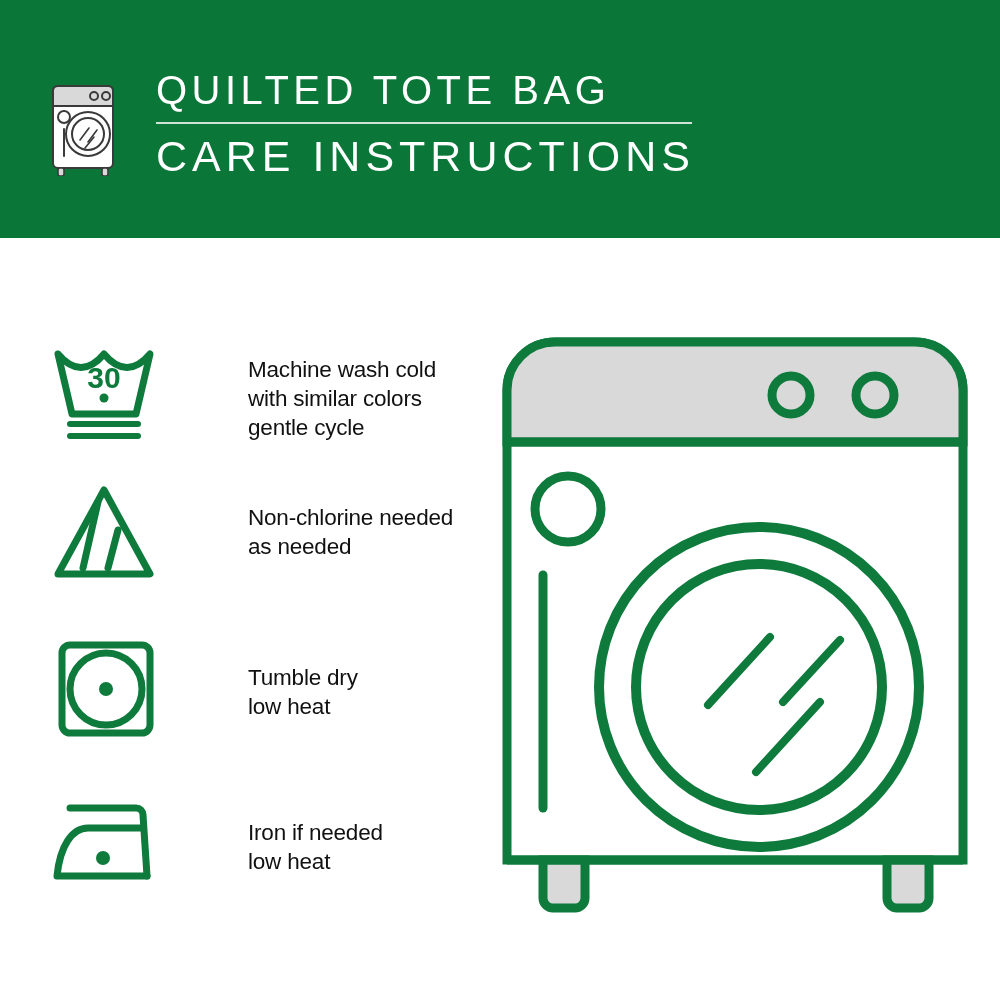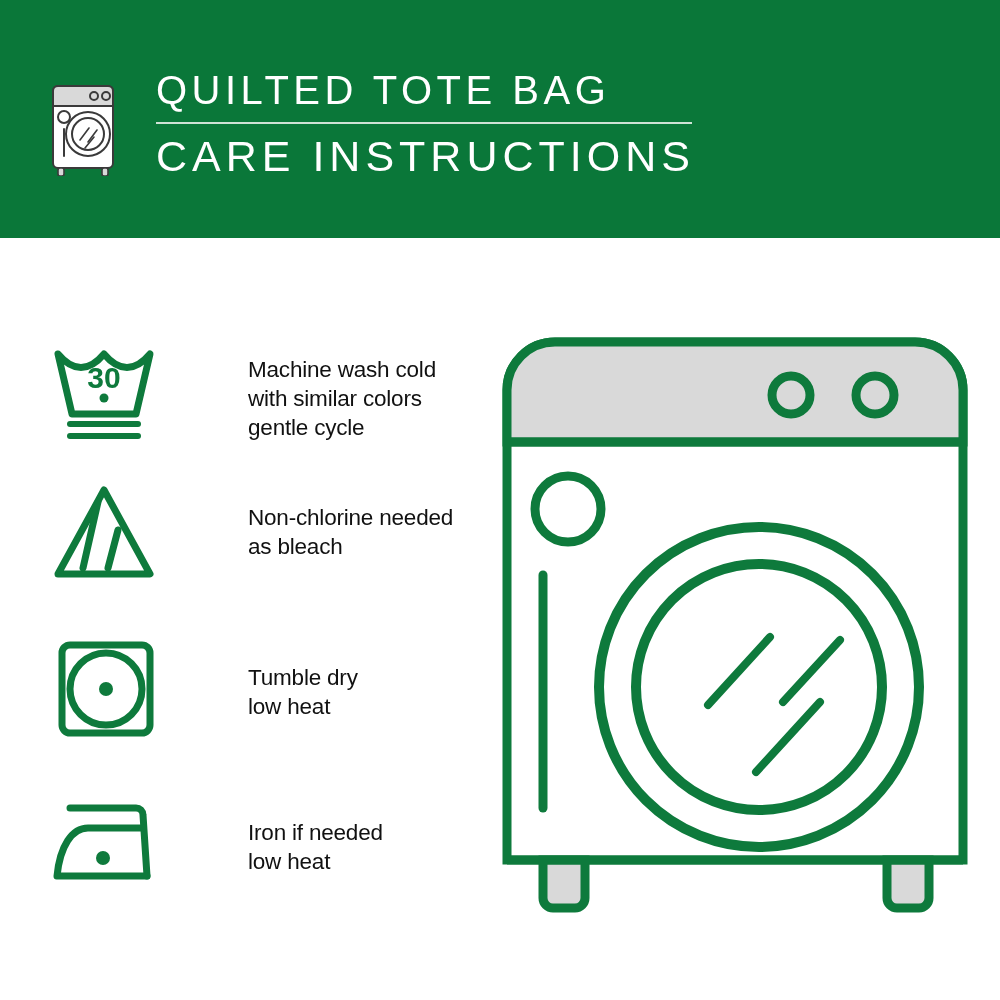--- a/index.html
+++ b/index.html
@@ -207,21 +207,21 @@
         <svg viewBox="0 0 112 100" width="112" height="100">
 
           <path d="M56 8 L102 92 L10 92 Z" fill="none" stroke="#0e7a3c" stroke-width="7" stroke-linejoin="round"></path>
 
           <line x1="50" y1="20" x2="35" y2="86" stroke="#0e7a3c" stroke-width="7" stroke-linecap="round"></line>
           <line x1="70" y1="48" x2="60" y2="86" stroke="#0e7a3c" stroke-width="7" stroke-linecap="round"></line>
         </svg>
       </div>
       <div class="care-label" id="lbl-bleach">
         <div>Non-chlorine needed</div>
-        <div>as bleach</div>
+        <div>as needed</div>
       </div>
     </div>
 
     <div class="care-row" id="row-dry">
       <div class="care-symbol" id="sym-dry">
         <svg viewBox="0 0 112 108" width="112" height="108">
           <rect x="14" y="10" width="88" height="88" rx="8" ry="8" fill="none" stroke="#0e7a3c" stroke-width="7"></rect>
           <circle cx="58" cy="54" r="36" fill="none" stroke="#0e7a3c" stroke-width="7"></circle>
           <circle cx="58" cy="54" r="7" fill="#0e7a3c"></circle>
         </svg>

